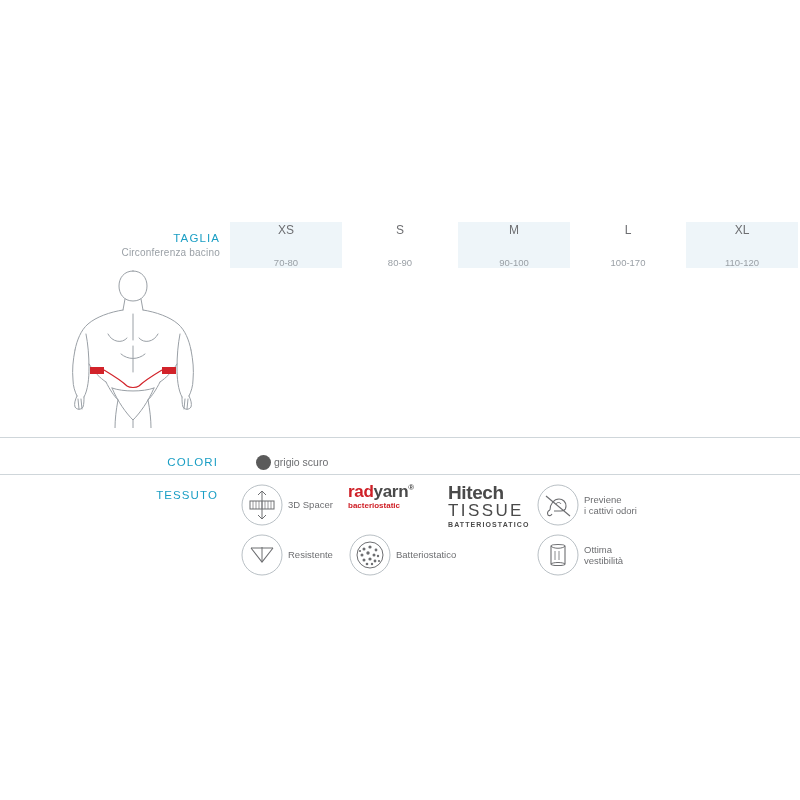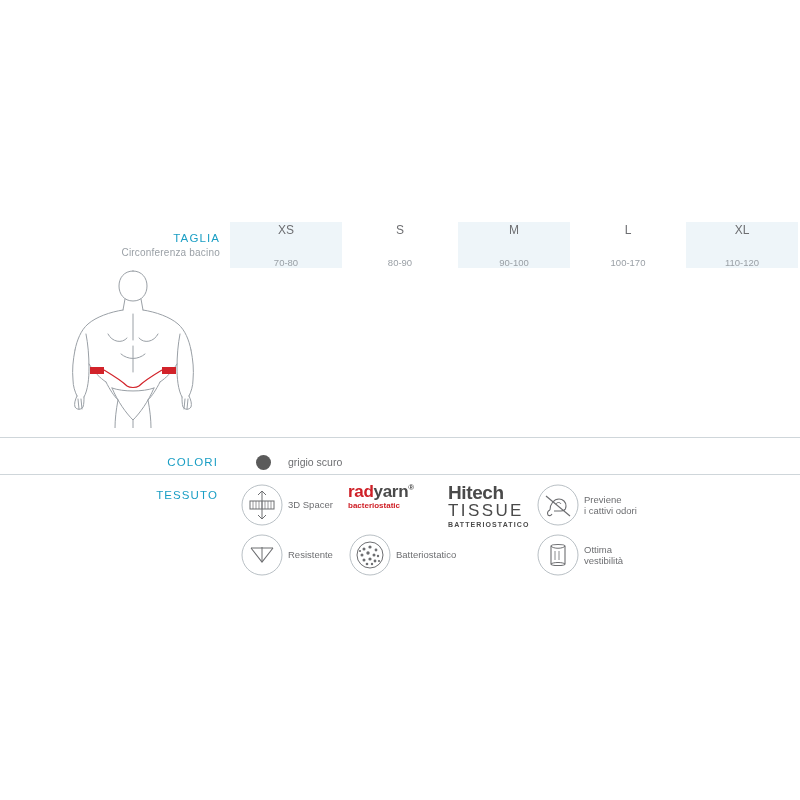--- a/index.html
+++ b/index.html
@@ -139,21 +139,21 @@
   .swatch {
     width: 15px;
     height: 15px;
     border-radius: 50%;
     background: #5a5a5a;
     display: inline-block;
   }
   .swatch-name {
     font-size: 10.5px;
     color: #6d6e71;
-    margin-left: 17px;
+    margin-left: 3px;
   }
 
   
   .fabric-section {
     position: absolute;
     left: 0;
     top: 483px;
     width: 800px;
   }
   .fabric-label {

